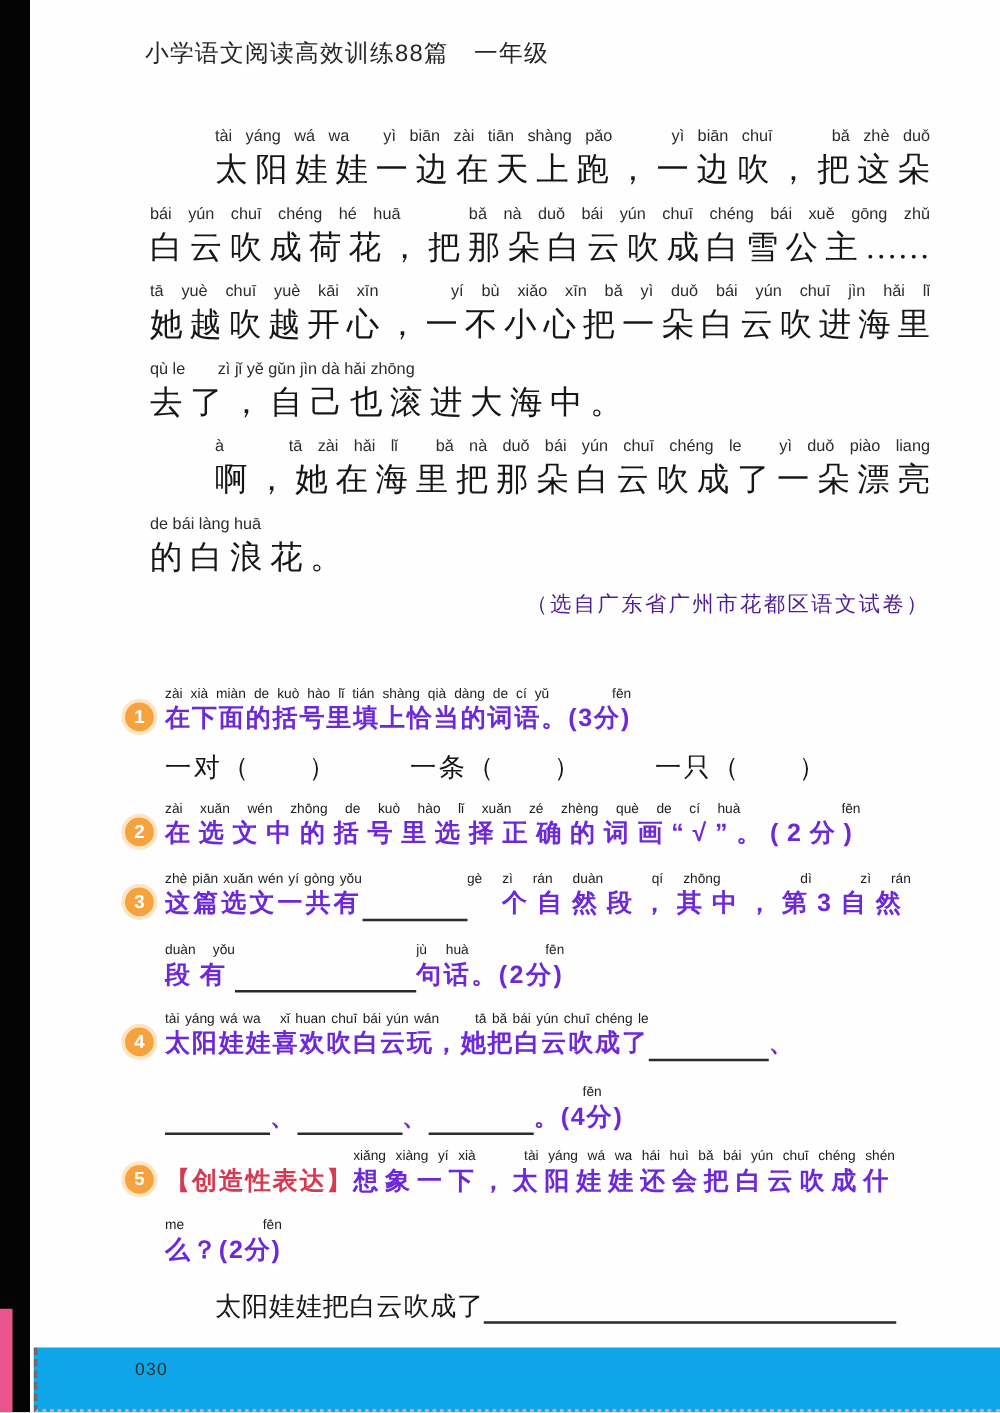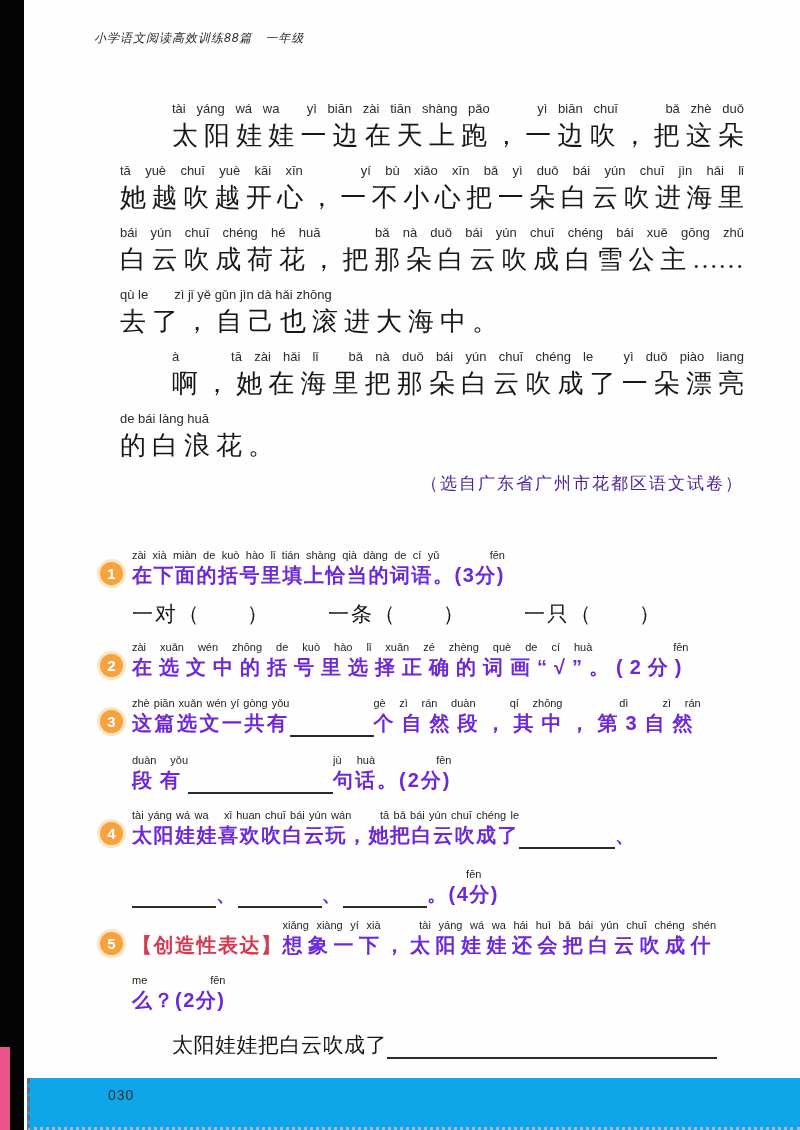--- a/index.html
+++ b/index.html
@@ -1,20 +1,20 @@
 <!DOCTYPE html>
 <html><head>
 <meta charset="utf-8">
 <style>
   html,body{margin:0;padding:0;background:#ffffff;}
   .page{position:relative;width:800px;height:1130px;background:#fefefe;overflow:hidden;
         font-family:"Liberation Sans","DejaVu Sans",sans-serif;}
   .black-edge{position:absolute;left:0;top:0;width:24px;height:1130px;background:#040404;}
   .pink-tab{position:absolute;left:0;top:1047px;width:10px;height:83px;background:#e9548c;}
-  .header{position:absolute;left:94px;top:30px;font-size:12px;color:#262626;letter-spacing:1px;font-style:italic;}
+  .header{position:absolute;left:116px;top:30px;font-size:19px;color:#262626;letter-spacing:1px;}
 
   
   .passage{position:absolute;left:120px;top:100px;width:624px;}
   .pline{margin-bottom:7px;}
   .pline .py{display:block;font-size:13px;line-height:17px;max-height:17px;overflow:hidden;
              color:#2b2b2b;white-space:pre;}
   .pline .zh{display:block;font-family:Liberation Serif, serif;font-size:26px;
              line-height:38px;color:#161616;letter-spacing:6px;}
   .pline.just .py{white-space:normal;text-align:justify;text-align-last:justify;}
   .pline.just .zh{letter-spacing:0;text-align:justify;text-align-last:justify;text-justify:inter-ideograph;}
@@ -53,26 +53,26 @@
 <div class="page">
   <div class="black-edge"></div>
   <div class="header">小学语文阅读高效训练88篇　一年级</div>
 
   <div class="passage" id="passage">
       <div class="pline just indent">
         <span class="py">tài yáng wá wa　yì biān zài tiān shàng pǎo　　yì biān chuī　　bǎ zhè duǒ</span>
         <span class="zh">太阳娃娃一边在天上跑，一边吹，把这朵</span>
       </div>
       <div class="pline just">
+        <span class="py">bái yún chuī chéng hé huā　　bǎ nà duǒ bái yún chuī chéng bái xuě gōng zhǔ</span>
+        <span class="zh">白云吹成荷花，把那朵白云吹成白雪公主……</span>
+      </div>
+      <div class="pline just">
         <span class="py">tā yuè chuī yuè kāi xīn　　yí bù xiǎo xīn bǎ yì duǒ bái yún chuī jìn hǎi lǐ</span>
         <span class="zh">她越吹越开心，一不小心把一朵白云吹进海里</span>
-      </div>
-      <div class="pline just">
-        <span class="py">bái yún chuī chéng hé huā　　bǎ nà duǒ bái yún chuī chéng bái xuě gōng zhǔ</span>
-        <span class="zh">白云吹成荷花，把那朵白云吹成白雪公主……</span>
       </div>
       <div class="pline">
         <span class="py">qù le　　zì jǐ yě gǔn jìn dà hǎi zhōng</span>
         <span class="zh">去了，自己也滚进大海中。</span>
       </div>
       <div class="pline just indent">
         <span class="py">à　　tā zài hǎi lǐ　bǎ nà duǒ bái yún chuī chéng le　yì duǒ piào liang</span>
         <span class="zh">啊，她在海里把那朵白云吹成了一朵漂亮</span>
       </div>
       <div class="pline">
@@ -123,21 +123,21 @@
         <div class="qbadge">3</div>
         <div class="qbody">
           <div class="qrow">
             <span class="qseg just">
               <span class="qpy">zhè piān xuǎn wén yí gòng yǒu</span>
               <span class="qzh" style="letter-spacing: 2.5px;">这篇选文一共有</span>
             </span>
             <span class="qblank" style="width: 84px;"></span>
             <span class="qseg just">
               <span class="qpy">gè zì rán duàn　qí zhōng　　dì　zì rán</span>
-              <span class="qzh" style="letter-spacing: 8px;">个自然段，其中，第3自然</span>
+              <span class="qzh" style="letter-spacing: 8px; margin-left: 28px;">个自然段，其中，第3自然</span>
             </span>
           </div>
           <div class="qrow" style="margin-top: 16px;">
             <span class="qseg just">
               <span class="qpy">duàn yǒu</span>
               <span class="qzh" style="letter-spacing: 8px;">段有</span>
             </span>
             <span class="qblank" style="width: 145px;"></span>
             <span class="qseg just">
               <span class="qpy">jù huà　　fēn</span>

